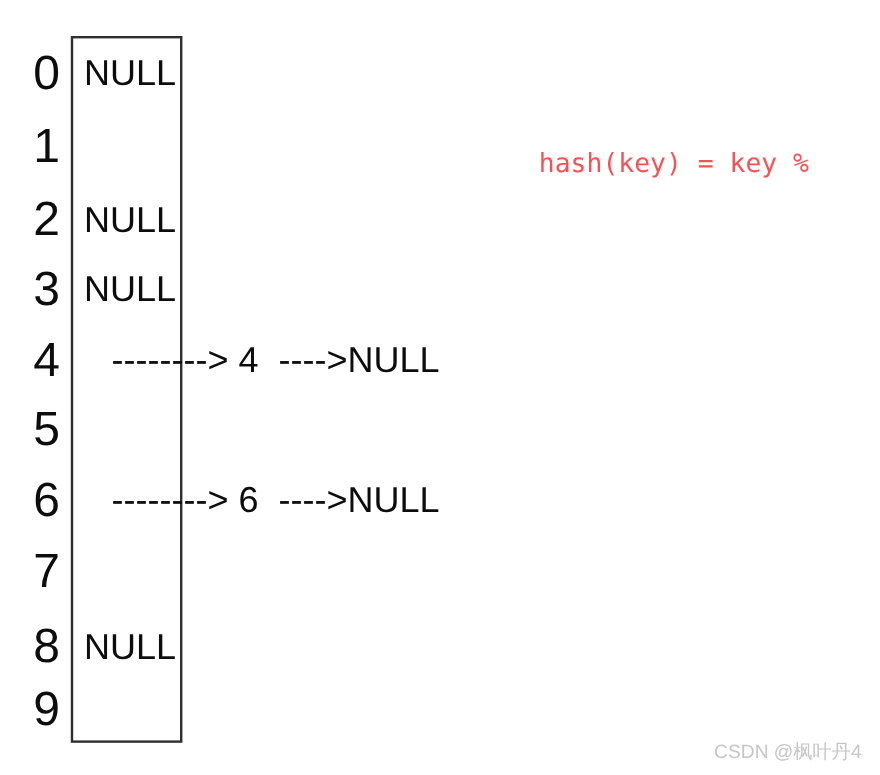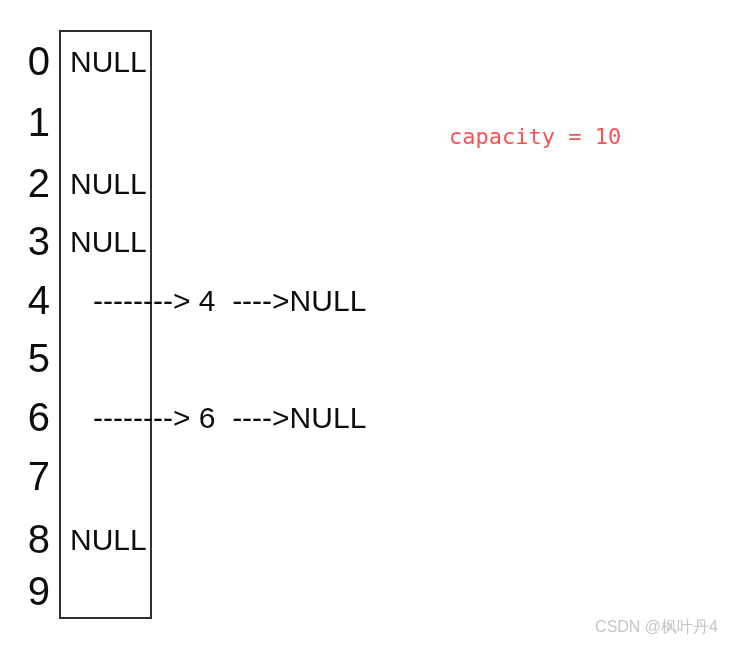--- a/index.html
+++ b/index.html
@@ -126,18 +126,18 @@
   <div class="bucket-row" style="top:510px">
     <span class="idx">8</span>
     <span class="cell l70">NULL</span>
   </div>
 
   <div class="bucket-row" style="top:562px">
     <span class="idx">9</span>
   </div>
 
   <div class="annotation">
-    <div>capacity = 10</div>
+    <div>hash(key) = key %</div>
   </div>
 
   <div class="watermark">CSDN @枫叶丹4</div>
 
 </div>
 
 </body></html>

